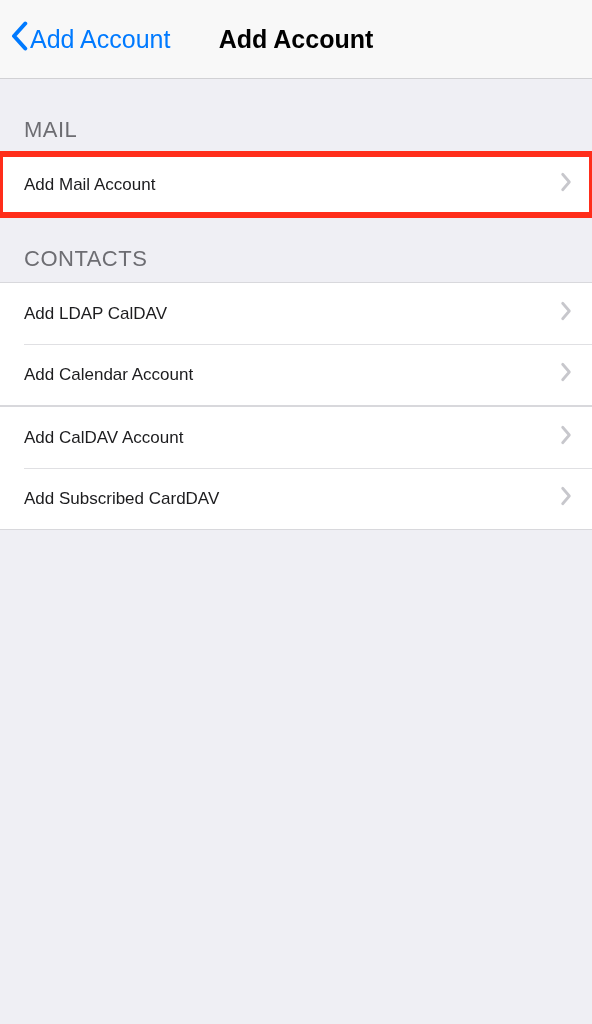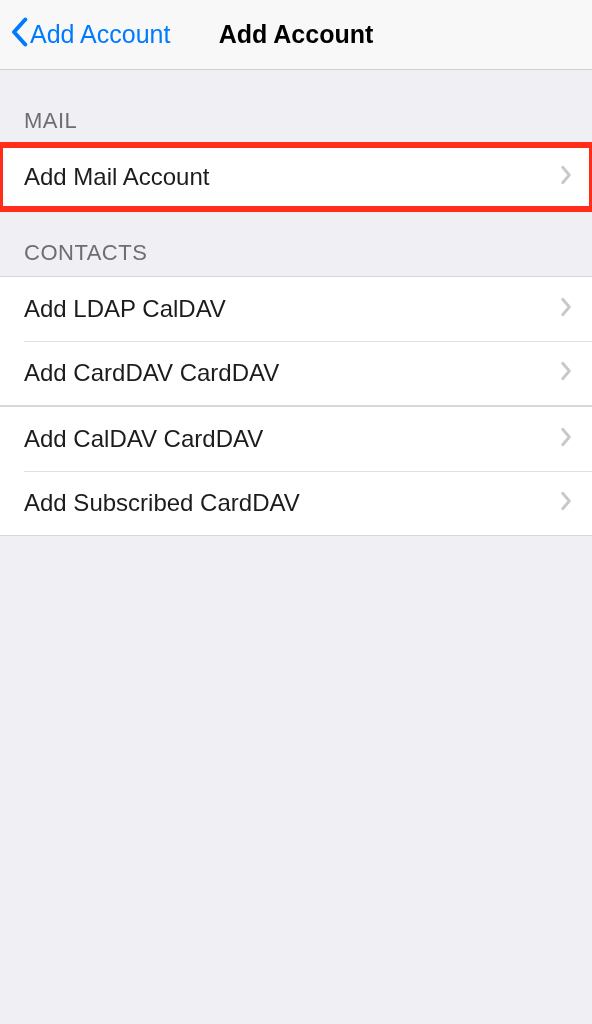--- a/index.html
+++ b/index.html
@@ -10,21 +10,21 @@
     }
     body {
       font-family: -apple-system, "Helvetica Neue", Helvetica, Arial, sans-serif;
       width: 592px;
       height: 1024px;
       background: #efeff4;
       overflow: hidden;
       position: relative;
     }
     .nav {
-      height: 70px;
+      height: 79px;
       background: #f8f8f8;
       border-bottom: 1px solid #d1d1d4;
       display: flex;
       align-items: center;
       position: relative;
     }
     .nav-back {
       display: flex;
       align-items: center;
       color: #007aff;
@@ -62,21 +62,21 @@
     .group {
       background: #ffffff;
       border-top: 1px solid #d8d8dc;
       border-bottom: 1px solid #d8d8dc;
     }
     .row {
       display: flex;
       align-items: center;
       justify-content: space-between;
       padding: 18px 20px 18px 24px;
-      font-size: 24px;
+      font-size: 17px;
       color: #1c1c1e;
       cursor: pointer;
       position: relative;
       background: #fff;
     }
     .row + .row::before {
       content: "";
       position: absolute;
       top: 0;
       left: 24px;
@@ -127,32 +127,32 @@
   <div class="group">
     <div class="row">
       <span>Add LDAP CalDAV</span>
       <span class="chevron">
         <svg width="12" height="20" viewBox="0 0 10 18" fill="none">
           <path d="M2 2 L8 9 L2 16" stroke="#c7c7cc" stroke-width="2.5" stroke-linecap="round" stroke-linejoin="round"></path>
         </svg>
       </span>
     </div>
     <div class="row">
-      <span>Add CardDAV CardDAV</span>
+      <span>Add Calendar Account</span>
       <span class="chevron">
         <svg width="12" height="20" viewBox="0 0 10 18" fill="none">
           <path d="M2 2 L8 9 L2 16" stroke="#c7c7cc" stroke-width="2.5" stroke-linecap="round" stroke-linejoin="round"></path>
         </svg>
       </span>
     </div>
   </div>
 
   <div class="group">
     <div class="row">
-      <span>Add CalDAV CardDAV</span>
+      <span>Add CalDAV Account</span>
       <span class="chevron">
         <svg width="12" height="20" viewBox="0 0 10 18" fill="none">
           <path d="M2 2 L8 9 L2 16" stroke="#c7c7cc" stroke-width="2.5" stroke-linecap="round" stroke-linejoin="round"></path>
         </svg>
       </span>
     </div>
     <div class="row">
       <span>Add Subscribed CardDAV</span>
       <span class="chevron">
         <svg width="12" height="20" viewBox="0 0 10 18" fill="none">

